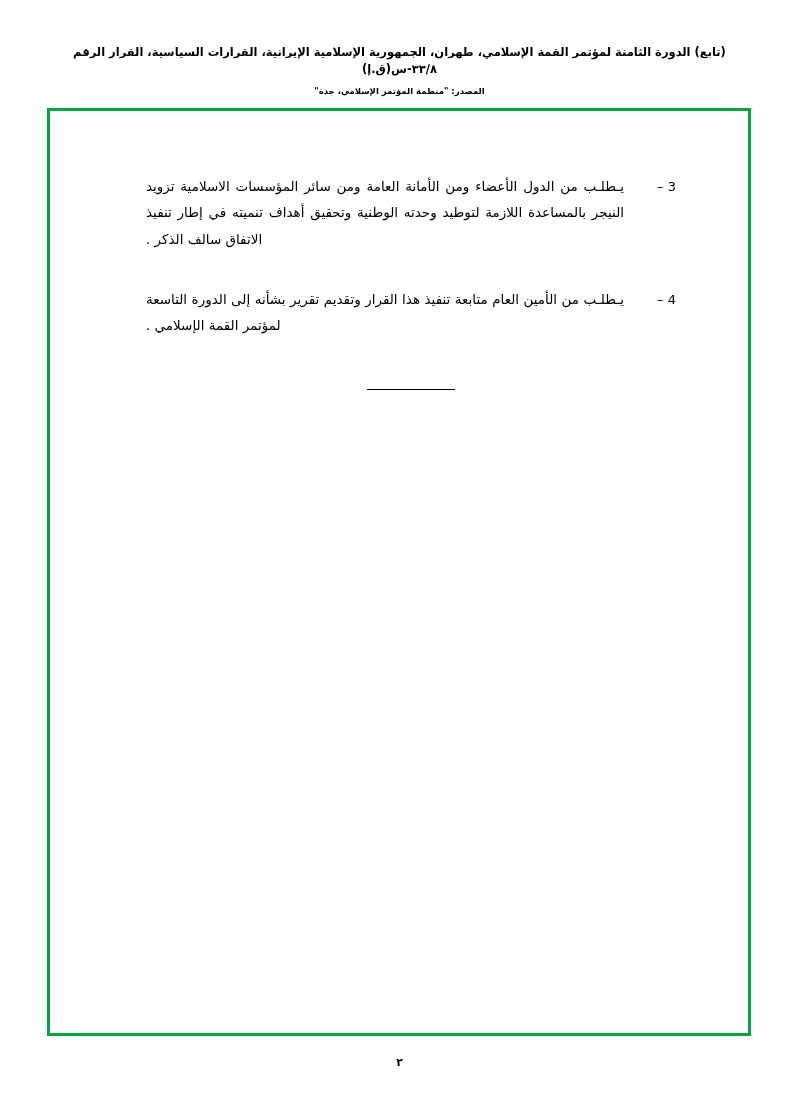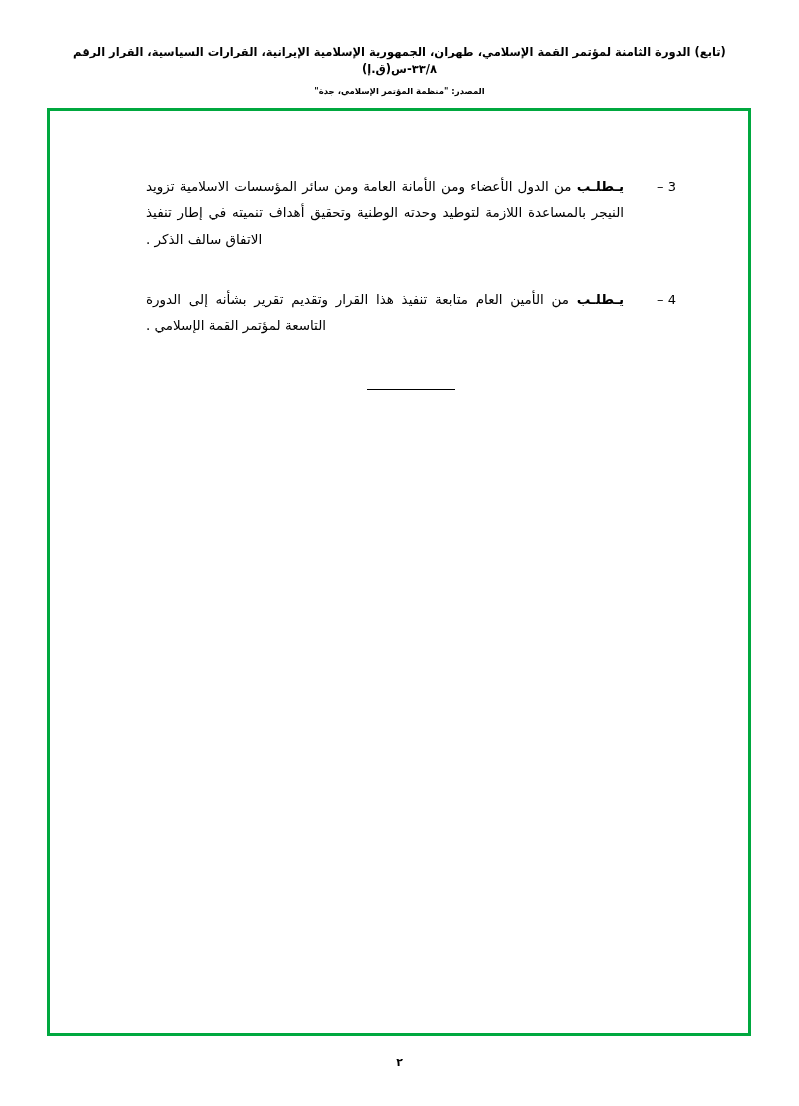--- a/index.html
+++ b/index.html
@@ -84,21 +84,21 @@
   .clause-body {
     flex: 1 1 auto;
     font-size: 13.5px;
     line-height: 1.95;
     text-align: justify;
     text-align-last: left;
     direction: rtl;
     letter-spacing: 0.2px;
   }
   .clause-body b {
-    font-weight: bold;
+    font-weight: normal;
   }
 
   .divider-wrap {
     margin-top: 40px;
     text-align: center;
   }
   .divider {
     display: inline-block;
     width: 88px;
     border-top: 1.6px solid #000;

